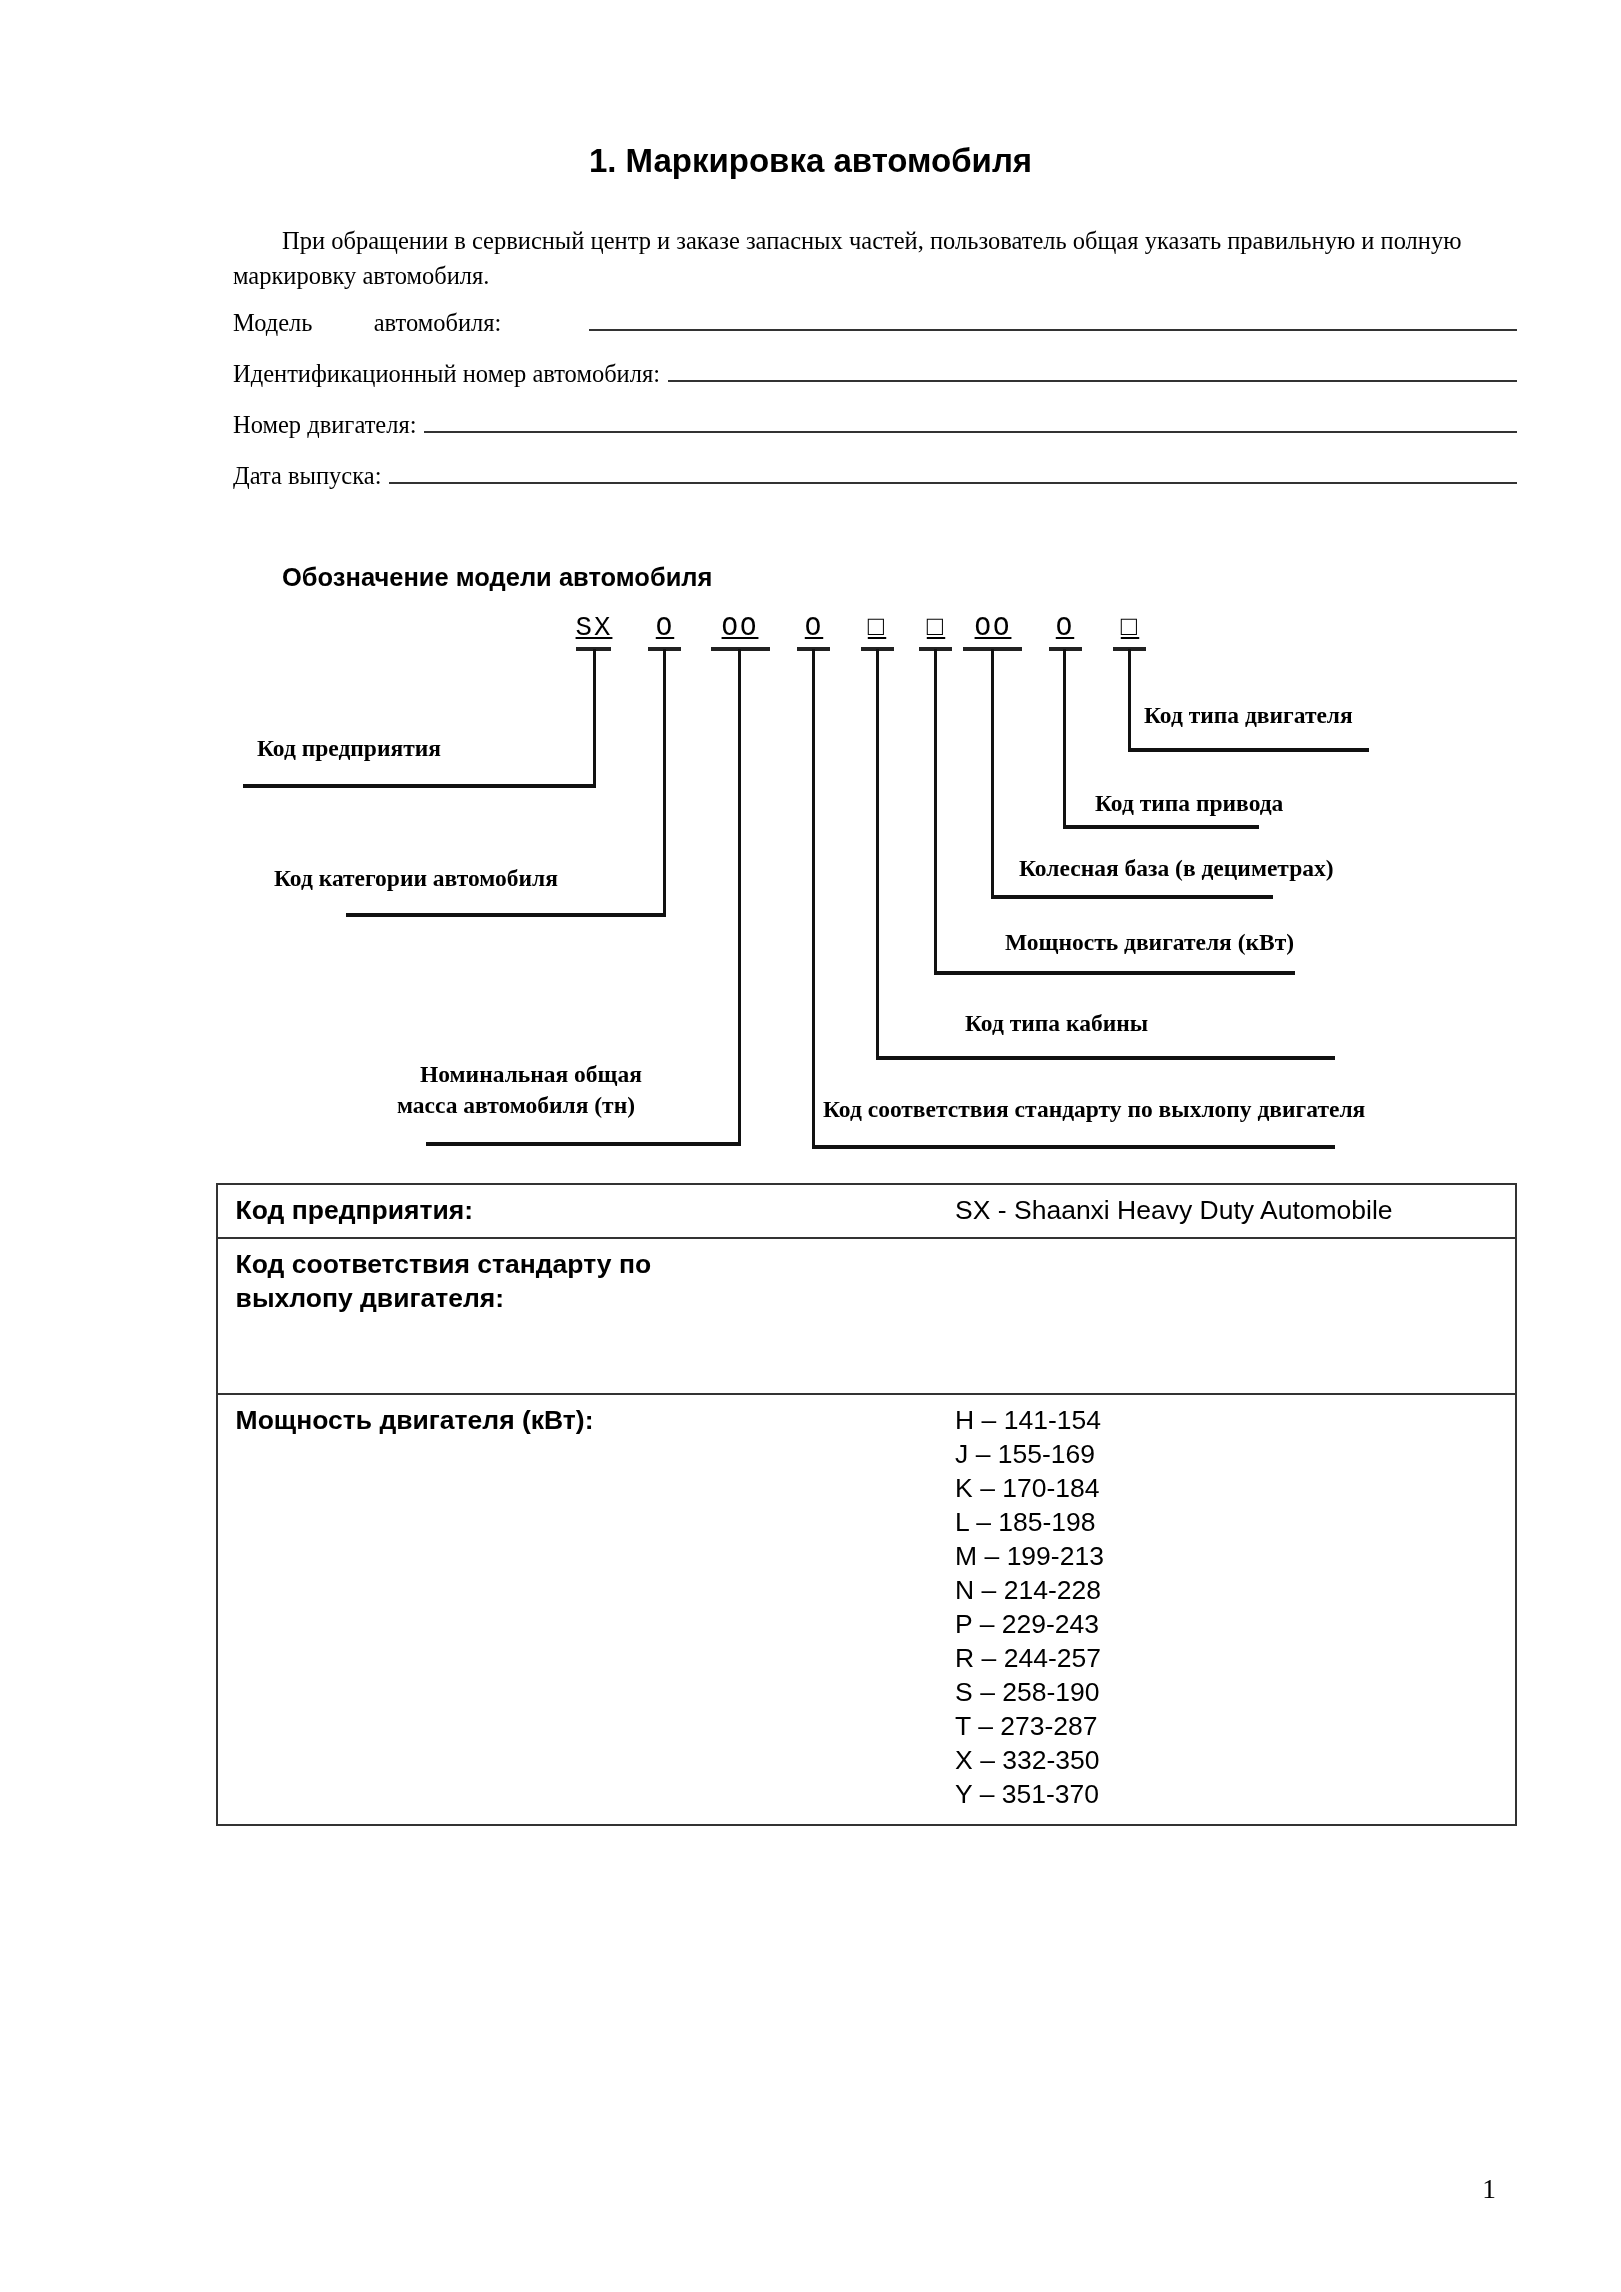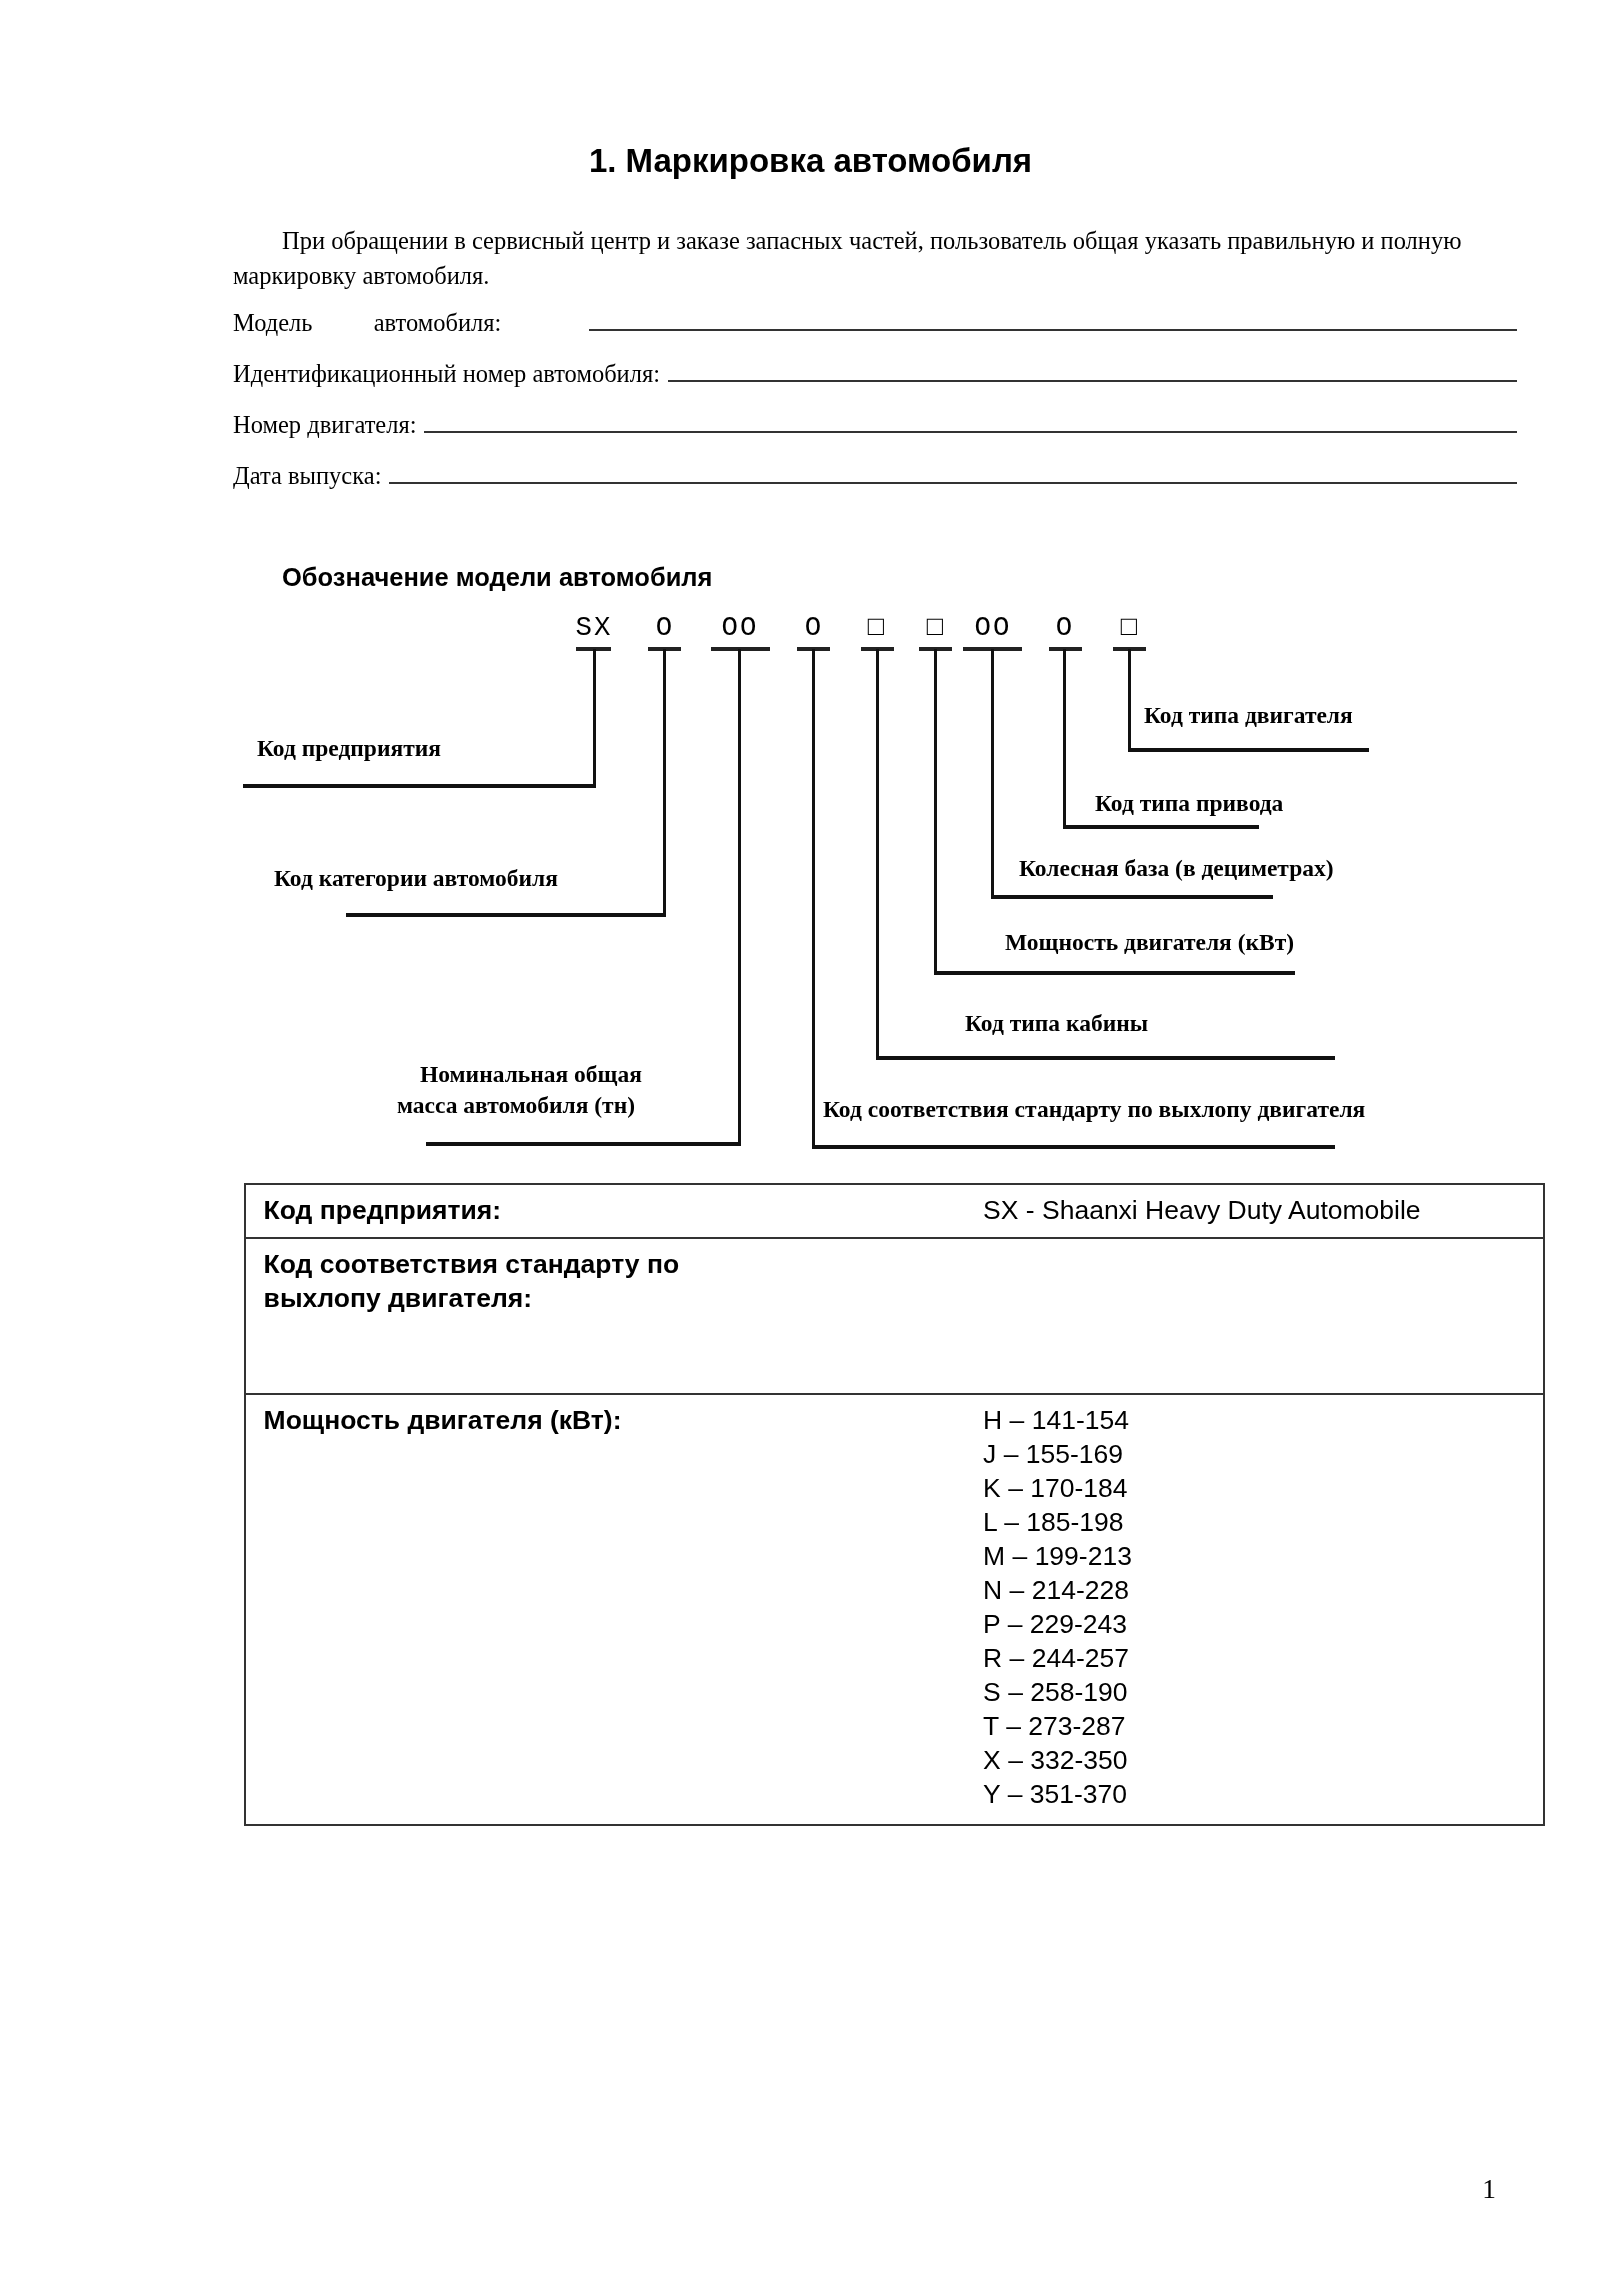--- a/index.html
+++ b/index.html
@@ -5,26 +5,26 @@
   html, body { margin:0; padding:0; background:#ffffff; }
   body { width:1621px; height:2293px; position:relative; overflow:hidden; color:#000; }
   .abs { position:absolute; }
   .title { left:0; width:1621px; top:142px; text-align:center; font-family:"Liberation Sans", sans-serif; font-weight:bold; font-size:33px; }
   .serif { font-family:"Liberation Serif", serif; font-size:24.5px; }
   .intro { left:233px; top:223px; width:1284px; line-height:35px; text-indent:49px; }
   .field { left:233px; width:1284px; display:flex; align-items:flex-end; height:33px; }
   .field .lbl { white-space:pre; }
   .field .line { flex:1; border-bottom:2px solid #333; margin-left:7.8px; margin-bottom:5.9px; }
   .diag-title { left:282px; top:563px; font-family:"Liberation Sans", sans-serif; font-weight:bold; font-size:25.5px;text-align:right; }
-  .sym { top:612px; font-family:"Liberation Mono", monospace; font-size:27.4px; text-align:center; transform:translateX(-50%); letter-spacing:2px; }
+  .sym { top:612px; font-family:"Liberation Mono", monospace; font-size:27.4px; text-align:center; transform:translateX(-50%); letter-spacing:2px;text-decoration:underline; }
   .ubar { height:3.9px; background:#222; top:647px; }
   .vline { width:2.9px; background:#111; }
   .hline { height:3.9px; background:#111; }
   .dlabel { font-family:"Liberation Serif", serif; font-weight:bold; font-size:23.5px; white-space:nowrap; }
-  table.codes { position:absolute; left:216px; top:1183px; width:1301px; border-collapse:collapse; font-family:"Liberation Sans", sans-serif; font-size:26.5px;margin-left:28px; }
+  table.codes { position:absolute; left:216px; top:1183px; width:1301px; border-collapse:collapse; font-family:"Liberation Sans", sans-serif; font-size:26.5px; }
   table.codes td { border-top:2px solid #333; border-bottom:2px solid #333; vertical-align:top; padding:7.8px 17.6px 7.8px 17.6px; line-height:34px; }
   table.codes tr td:first-child { border-left:2px solid #333; width:539px; font-weight:bold; }
   table.codes tr td:last-child { border-right:2px solid #333; padding-left:23.5px; }
   .cat-list { padding-left:176px; }
   .page-num { right:125px; top:2174px; font-family:"Liberation Serif", serif; font-size:27.4px; }
 </style>
 </head>
 <body>
 
 <div class="abs title">1. Маркировка автомобиля</div>

